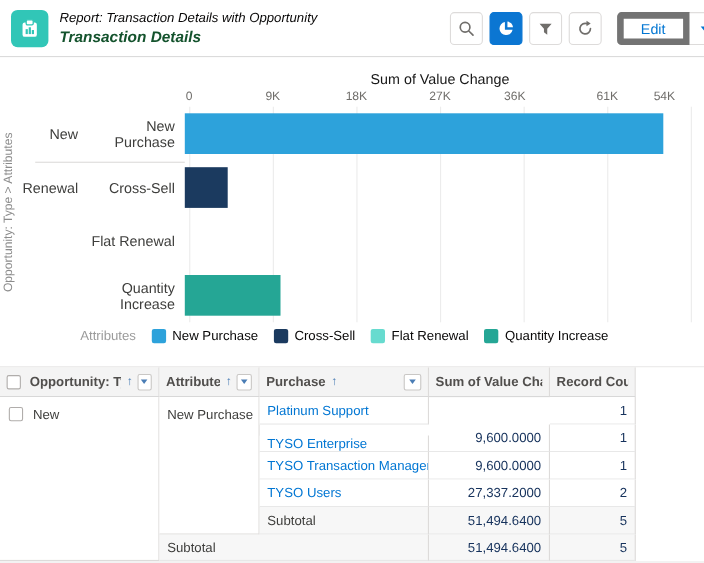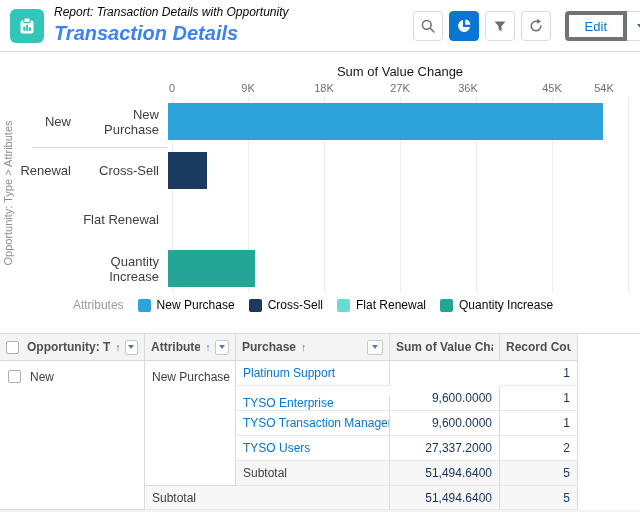--- a/index.html
+++ b/index.html
@@ -6,26 +6,26 @@
   html,body { width:640px; height:512px; overflow:hidden; }
   body { font-family:"Liberation Sans", sans-serif; background:#f3f2f2; color:#080707; }
 
   
   .app-header { height:52px; background:#fff; border-bottom:1px solid #d8d8d8;
     box-shadow:0 2px 2px rgba(0,0,0,.04); display:flex; align-items:center; padding:0 0 0 10px; position:relative; }
   .report-icon { width:34px; height:34px; border-radius:6px; background:#31c6b7;
     display:flex; align-items:center; justify-content:center; flex:0 0 auto; }
   .header-text { margin-left:10px; line-height:1.25;font-style:italic; }
   .report-type { font-size:12px; color:#080707; }
-  .report-title { font-size:20px; font-weight:bold; color:#3b82f6; margin-top:1px; }
+  .report-title { font-size:14px; font-weight:bold; color:#14532d; margin-top:1px; }
   .toolbar { position:absolute; right:0; top:11px; display:flex; align-items:center; }
   .tb-btn { width:30px; height:30px; background:#fff; border:1px solid #dddbda; border-radius:4px;
     display:flex; align-items:center; justify-content:center; margin-right:6px; cursor:pointer; }
   .tb-btn.active { background:#0b76d2; border-color:#0b76d2; }
-  .edit-btn { height:30px; padding:0 16px; background:#fff; border:4px solid #737373;
+  .edit-btn { height:30px; padding:0 16px; background:#fff; border:6px solid #737373;
     border-radius:4px 0 0 4px; color:#0176d3; font-size:13px; margin-left:8px; cursor:pointer; }
   .edit-caret { height:30px; width:28px; background:#fff; border:1px solid #dddbda; border-left:none;
     border-radius:0 4px 4px 0; display:flex; align-items:center; justify-content:center; margin-right:-15px; cursor:pointer; }
   .caret { width:0; height:0; border-left:4px solid transparent; border-right:4px solid transparent; border-top:5px solid #0176d3; }
 
   
   .chart-panel { background:#fff; height:281px; padding-top:12px; position:relative; }
   .chart-title { margin-left:172px; width:456px; text-align:center; font-size:13px; color:#181818; height:18px; }
   .tick-row { margin-left:172px; width:456px; position:relative; height:15px; }
   .tick-row span { position:absolute; transform:translateX(-50%); font-size:11px; color:#706e6b; }
@@ -124,21 +124,21 @@
 </div>
 
 <div class="chart-panel">
   <div class="chart-title">Sum of Value Change</div>
   <div class="tick-row">
     <span style="left:0">0</span>
     <span style="left:76px">9K</span>
     <span style="left:152px">18K</span>
     <span style="left:228px">27K</span>
     <span style="left:296px">36K</span>
-    <span style="left:380px">45K</span>
+    <span style="left:380px">61K</span>
     <span style="left:432px">54K</span>
   </div>
   <div class="plot-region">
     <div class="gridline" style="left:172px"></div>
     <div class="gridline" style="left:248px"></div>
     <div class="gridline" style="left:324px"></div>
     <div class="gridline" style="left:400px"></div>
     <div class="gridline" style="left:476px"></div>
     <div class="gridline" style="left:552px"></div>
     <div class="gridline" style="left:628px"></div>

